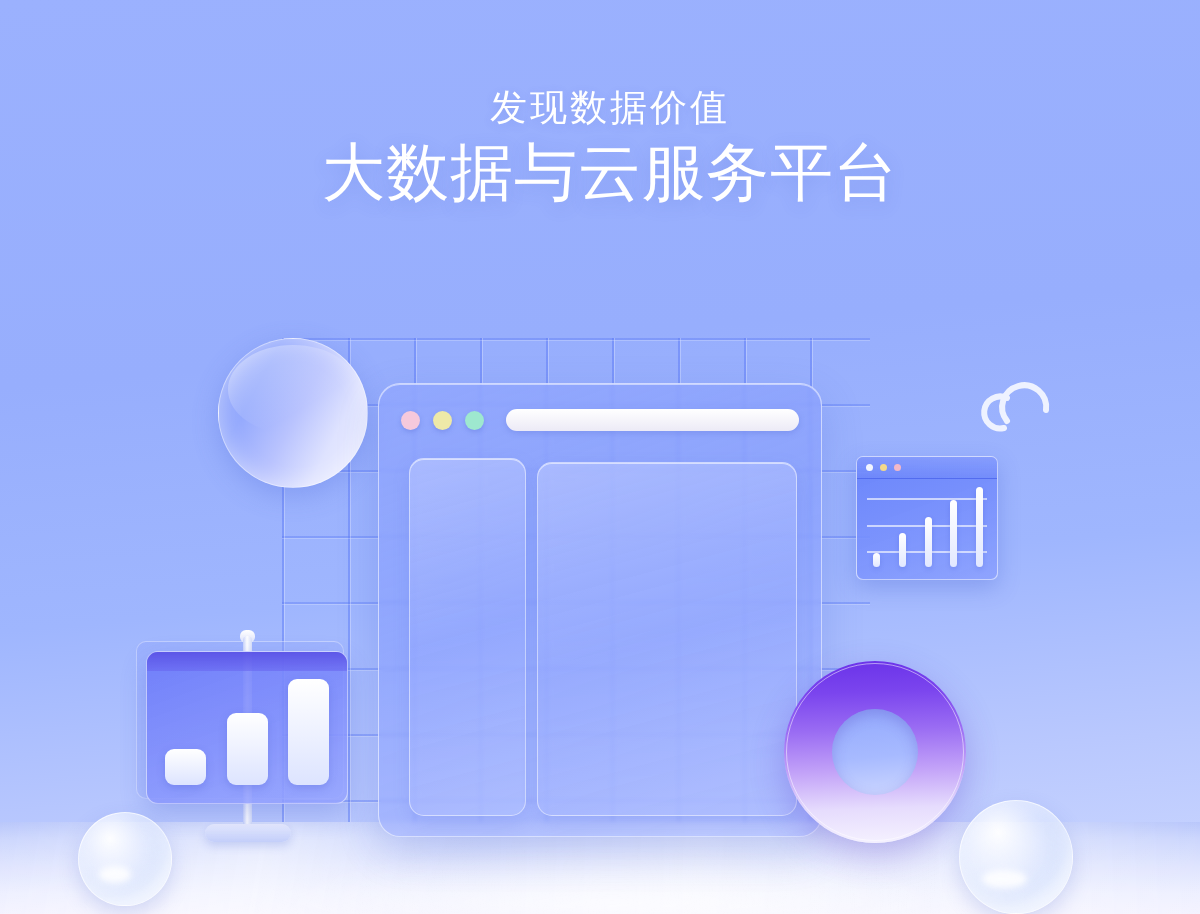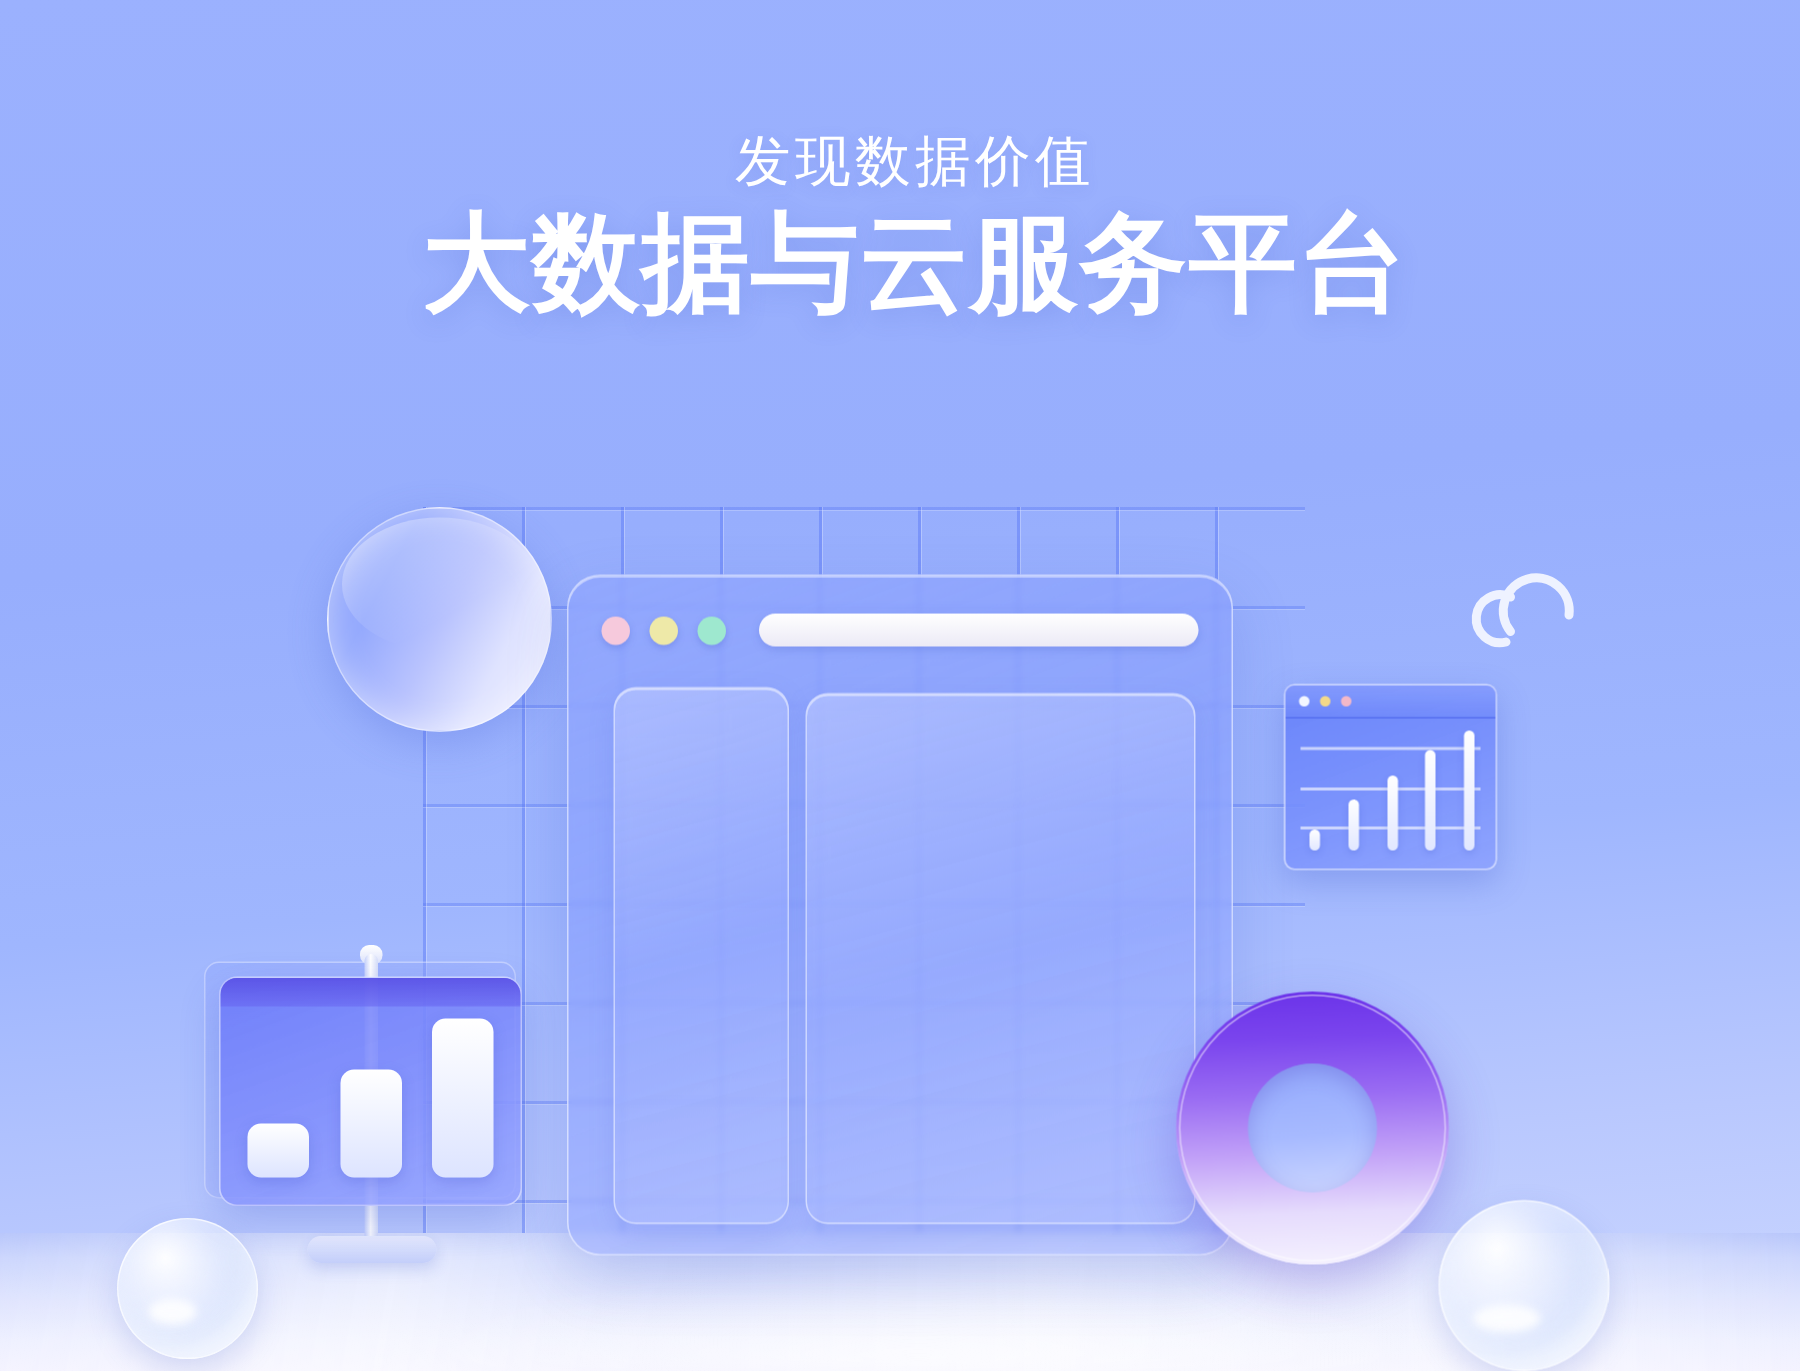--- a/index.html
+++ b/index.html
@@ -186,21 +186,21 @@
   }
 
   
   .text{position:absolute;left:0;right:0;top:88px;text-align:center;margin-left:20px;}
   .eyebrow{
     font-size:37px;color:#ffffff;font-weight:400;letter-spacing:3px;line-height:1.1;
     text-shadow:0 2px 10px rgba(70,95,200,.18);
   }
   .headline{
     margin-top:10px;
-    font-size:72px;line-height:1.05;font-weight:700;color:#ffffff;letter-spacing:1px;
+    font-size:63px;line-height:1.05;font-weight:400;color:#ffffff;letter-spacing:1px;
     text-shadow:0 4px 18px rgba(66,90,200,.22);
   }
   .subline{
     margin-top:6px;
     font-size:27px;font-weight:300;color:rgba(255,255,255,.92);letter-spacing:16px;
     padding-left:16px;
   }
 </style>
 </head>
 <body>

